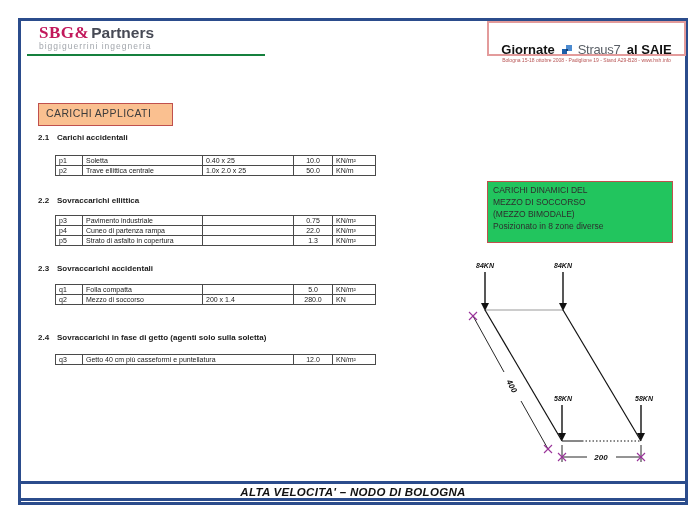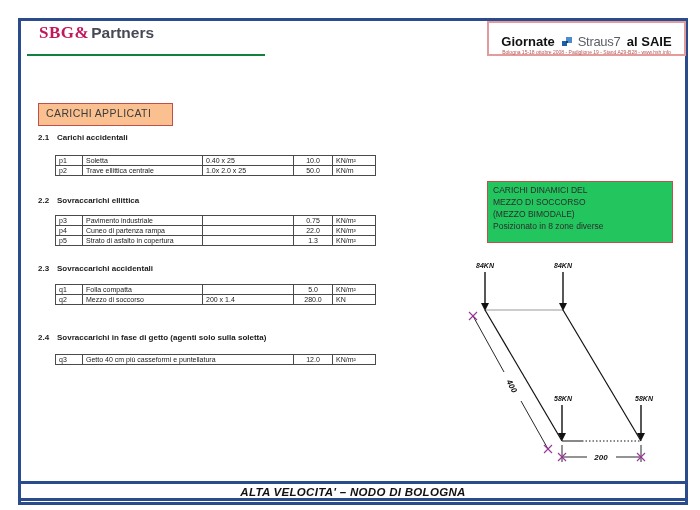--- a/index.html
+++ b/index.html
@@ -11,21 +11,21 @@
   .outer-border { position:absolute; left:18px; top:18px; width:670px; height:487px; border:3px solid #2B4C8C; background:transparent; }
 
   
   .sbg-logo { position:absolute; left:21px; top:21px; width:238px; height:35px; border-bottom:2px solid #15803d; padding:3px 0 0 12px; background:#fff;margin-left:6px; }
   .sbg-line1 { white-space:nowrap; line-height:18px; }
   .sbg-name { font-family:"Liberation Serif", serif; font-weight:bold; font-size:17px; color:#C2185B; letter-spacing:0.5px; }
   .sbg-partners { font-family:"Liberation Sans", sans-serif; font-weight:bold; font-size:15.5px; color:#474A55; margin-left:2px; }
   .sbg-sub { font-size:8.5px; color:#A2A6AC; letter-spacing:1px; line-height:9px; }
 
   
-  .straus-box { position:absolute; left:487px; top:21px; width:199px; height:35px; border:2px solid #E39B9B; background:#fff; text-align:center; padding-top:10px; }
+  .straus-box { position:absolute; left:487px; top:21px; width:199px; height:35px; border:2px solid #E39B9B; background:#fff; text-align:center; padding-top:18px; }
   .straus-line1 { white-space:nowrap; line-height:15px; }
   .straus-giornate { font-weight:bold; font-size:13px; color:#111; }
   .cube-icon { display:inline-block; width:10px; height:10px; position:relative; margin:0 1px 0 3px; vertical-align:-1px; }
   .cube-icon svg { display:block; }
   .straus-name { font-size:13px; color:#5A5F66; letter-spacing:-0.3px; }
   .straus-alsaie { font-weight:bold; font-size:13px; color:#111; margin-left:2px; }
   .straus-sub { font-size:5px; color:#B85454; line-height:7px; white-space:nowrap; }
 
   
   .title-box { position:absolute; left:38px; top:103px; width:135px; height:23px; background:#FAC090; border:1.5px solid #C0504D; font-size:10.5px; color:#3c3c3c; letter-spacing:0.4px; line-height:19px; padding-left:7px; }
@@ -55,20 +55,21 @@
 </head>
 <body>
 
 <div class="page">
   <div class="outer-border"></div>
 
   <div class="sbg-logo">
     <div class="sbg-line1">
       <span class="sbg-name">SBG&amp;</span><span class="sbg-partners">Partners</span>
     </div>
+    <div class="sbg-sub">biggiguerrini ingegneria</div>
   </div>
 
   <div class="straus-box">
     <div class="straus-line1">
       <span class="straus-giornate">Giornate</span>
       <span class="cube-icon"><svg width="10" height="10" viewBox="0 0 10 10">
             <rect x="0" y="4" width="5" height="5" fill="#1B5FAA"></rect>
             <rect x="4" y="0" width="6" height="6" fill="#4C8BD0"></rect>
             <rect x="4" y="4" width="2" height="2" fill="#123F75"></rect>
           </svg></span>

